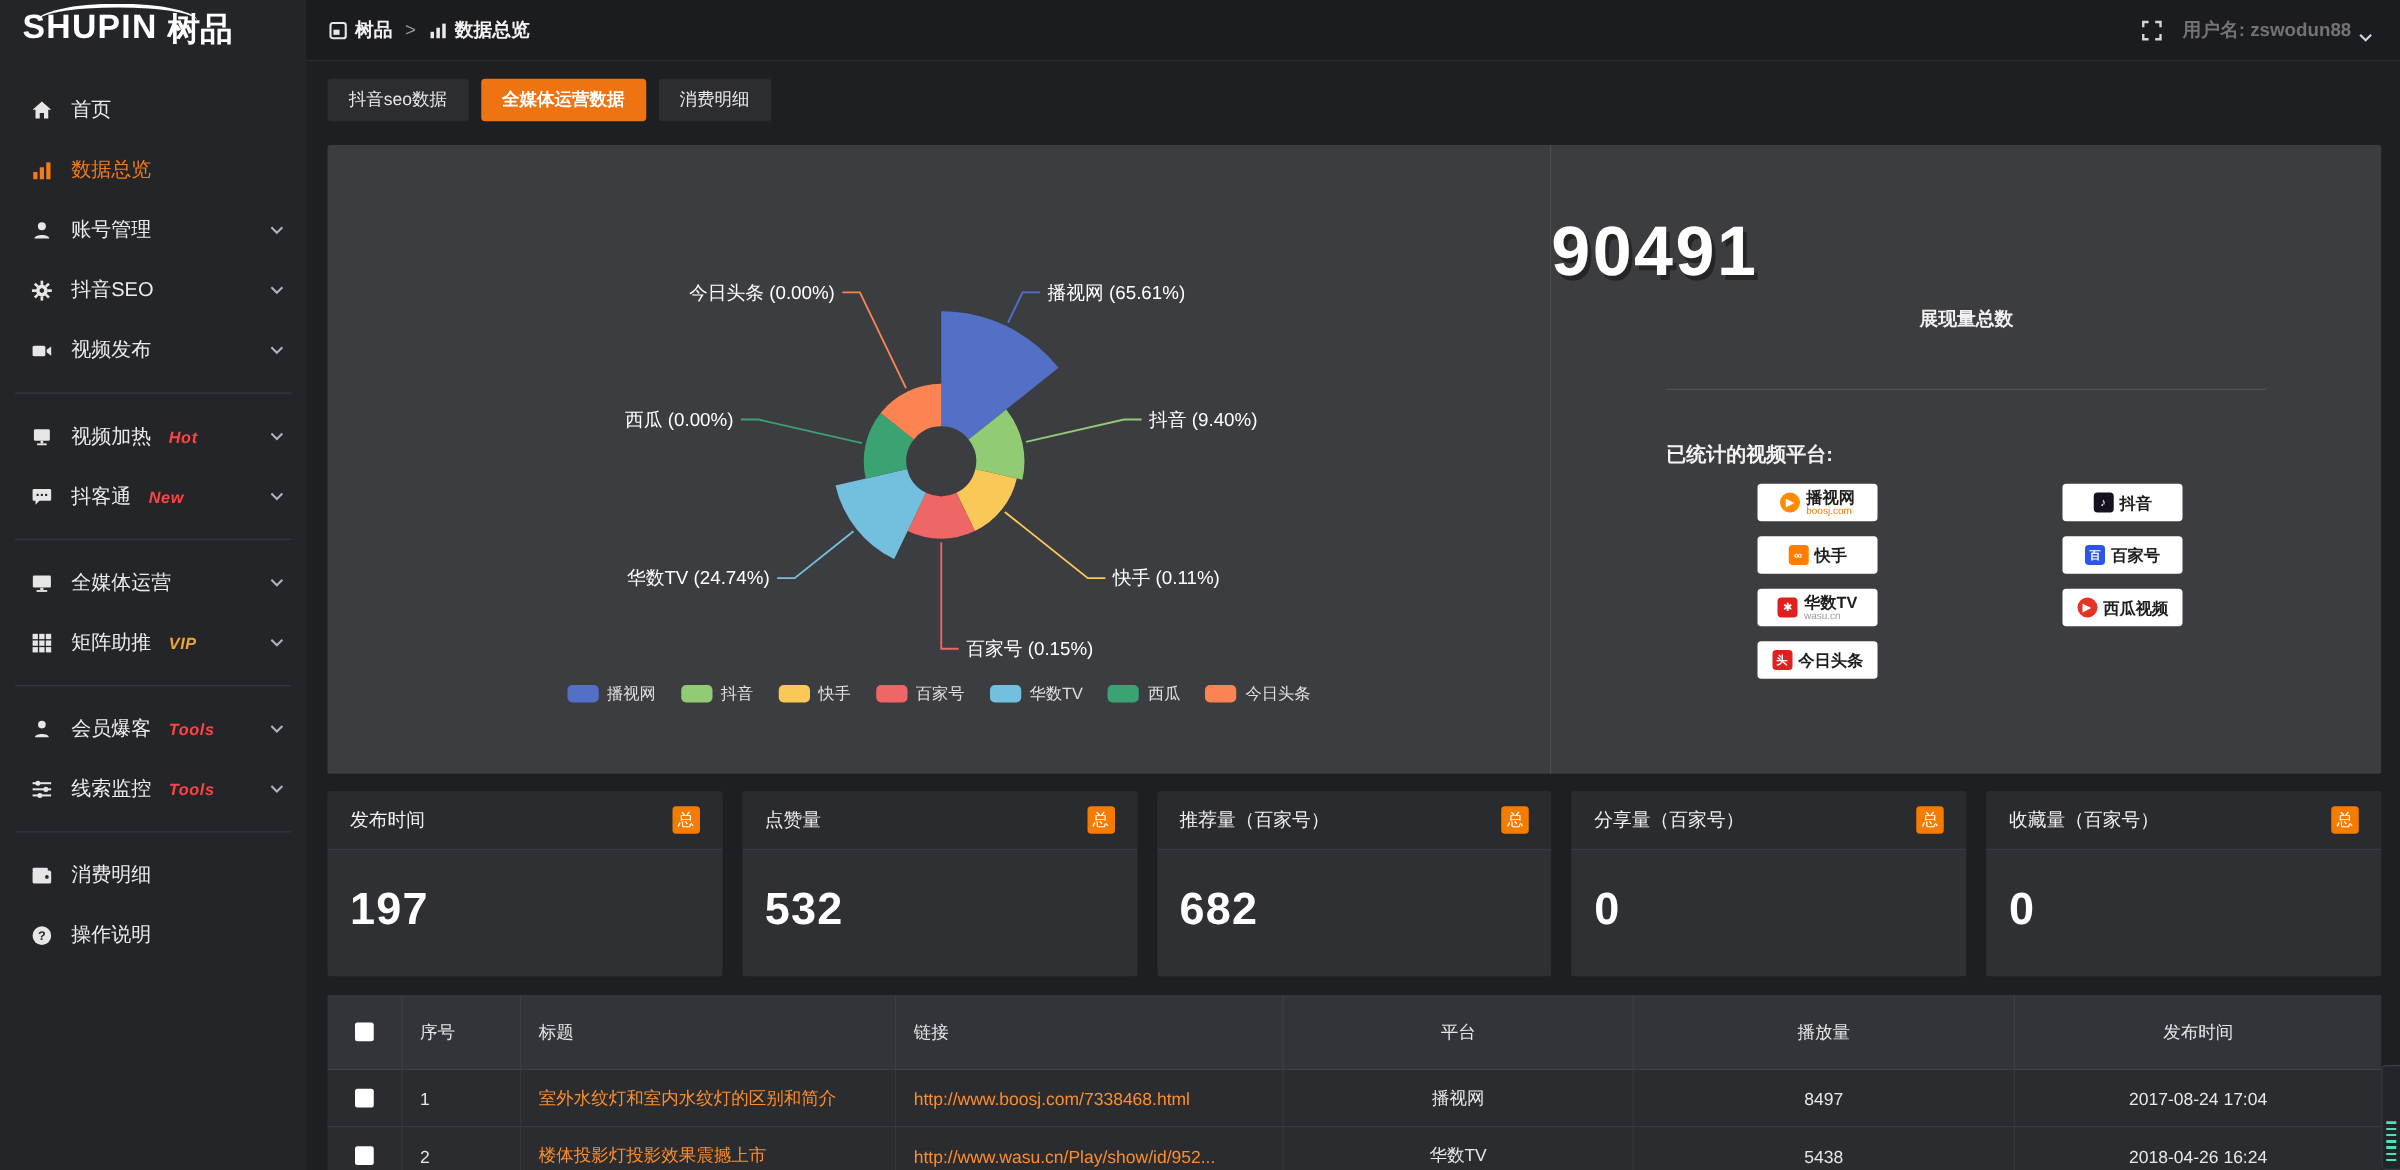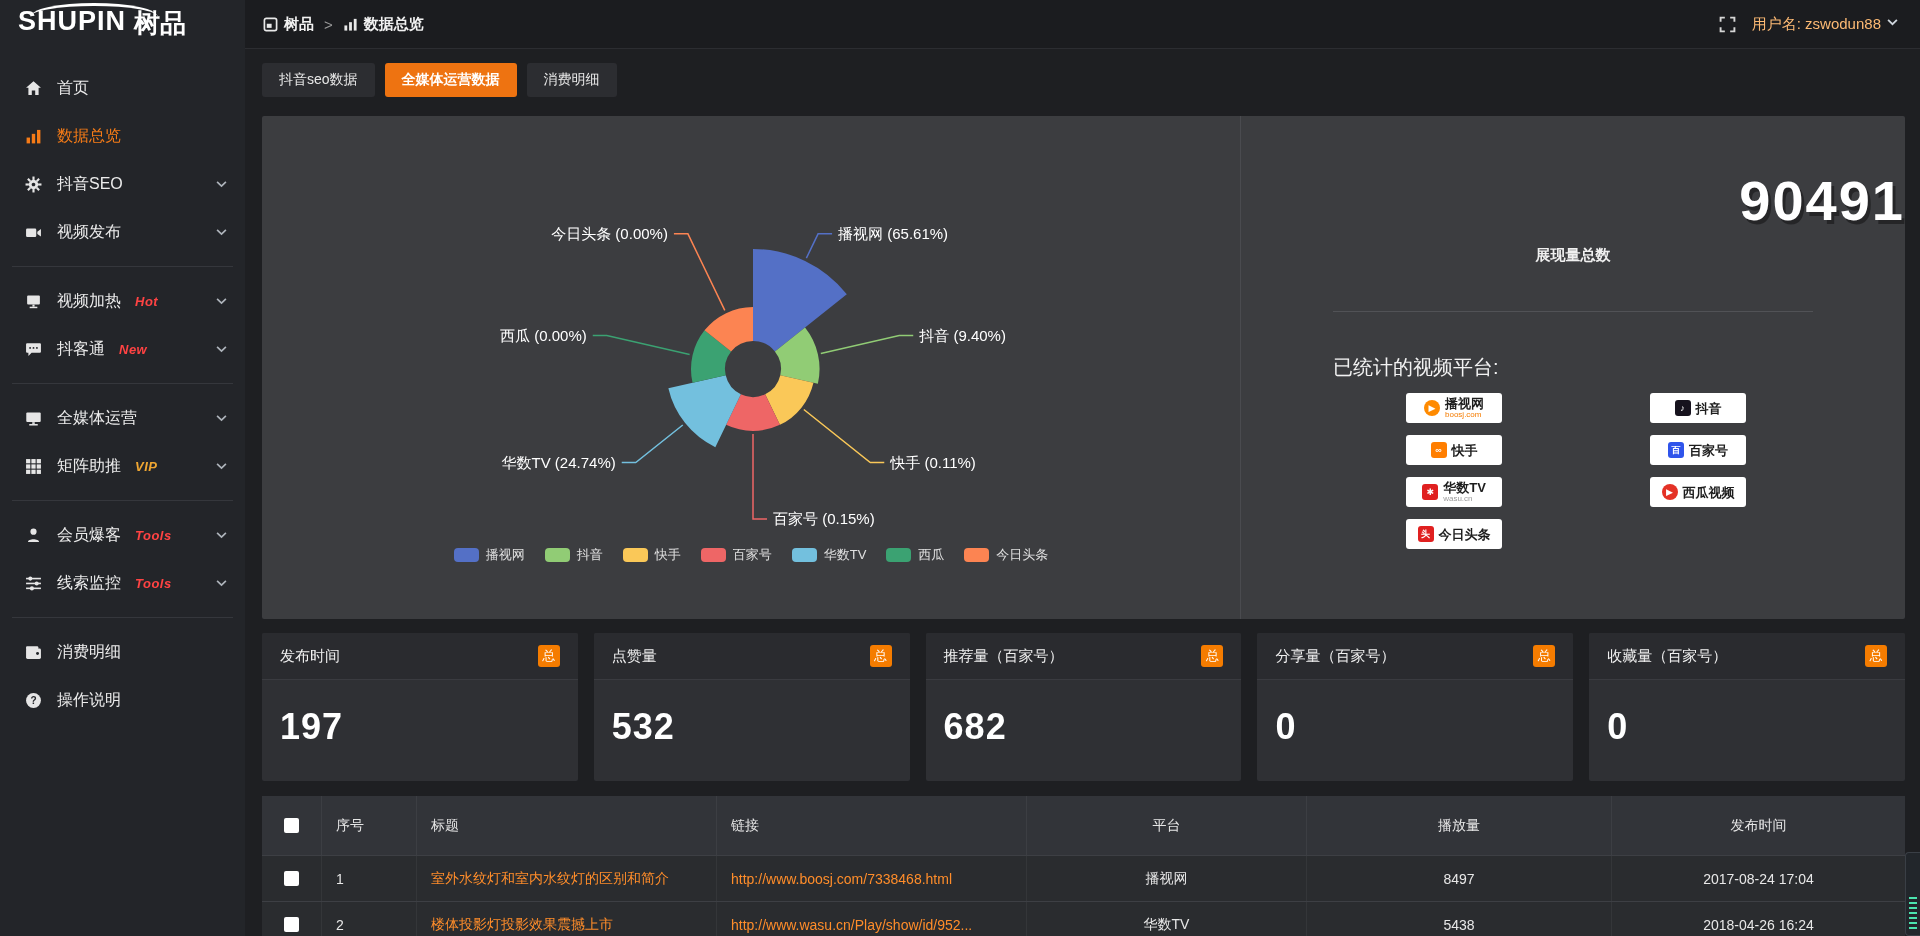--- a/index.html
+++ b/index.html
@@ -10,21 +10,21 @@
   .topbar{height:48px;display:flex;align-items:center;background:#1b1c1f}
   .logo-area{width:245px;height:48px;background:#232529;display:flex;align-items:flex-start;padding-left:18px;flex-shrink:0}
   .logo-arc{position:absolute;top:3px;left:30px;width:128px;height:14px;border-top:3px solid #fff;border-radius:50%/100% 100% 0 0}
   .logo-en{font-size:27px;font-weight:bold;letter-spacing:1px;color:#fff;margin-top:6px}
   .logo-cn{font-size:26px;font-weight:bold;color:#fff;margin-left:8px;margin-top:6px}
   .breadcrumb{display:flex;align-items:center;margin-left:18px;font-size:15px;font-weight:bold;color:#f2f2f2}
   .breadcrumb .bc-ico{display:inline-flex;margin-right:6px;color:#e8e8e8}
   .breadcrumb .sep{color:#9a9a9a;margin:0 10px;font-weight:normal}
   .topbar-right{margin-left:auto;display:flex;align-items:center;gap:16px;padding-right:22px;font-size:15px}
   .fs-btn{display:inline-flex;cursor:pointer;color:#d6d6d6}
-  .user-chip{display:flex;align-items:flex-start;gap:6px;font-weight:normal;color:#fdba74}
+  .user-chip{display:flex;align-items:flex-end;gap:6px;font-weight:bold;color:#737373}
   .user-chip .chev{display:inline-flex;color:#cfd6dd;margin-top:3px}
 
   
   .layout{display:flex;height:888px}
   .sidebar{width:245px;background:#232529;flex-shrink:0;padding-top:16px}
   .side-item{height:48px;display:flex;align-items:center;padding:0 18px 0 24px;font-size:16px;color:#ececec;cursor:pointer;position:relative}
   .side-item .s-ico{width:18px;display:inline-flex;justify-content:center;color:#e6e6e6}
   .side-item .s-label{margin-left:15px}
   .side-item.active,.side-item.active .s-ico{color:#f57b17}
   .side-badge{font-style:italic;font-weight:bold;font-size:13px;margin-left:14px;letter-spacing:.5px}
@@ -40,25 +40,25 @@
 
   
   .chart-panel{margin-top:19px;height:503px;background:#3c3d40;border-radius:2px;display:flex}
   .pie-wrap{width:978px;position:relative;flex-shrink:0}
   .pie-wrap svg{display:block}
   .legend{position:absolute;top:430px;left:0;width:100%;display:flex;justify-content:center;gap:20px}
   .legend-item{display:flex;align-items:center;gap:7px;font-size:13px;color:#e0e0e0;cursor:pointer}
   .legend-chip{width:25px;height:14px;border-radius:4px}
 
   .summary{flex:1;border-left:1px solid #4a4b4f;padding-top:56px}
-  .big-number{text-align:right;font-size:56px;font-weight:800;color:#fff;letter-spacing:2px;line-height:58px;
+  .big-number{text-align:left;font-size:56px;font-weight:800;color:#fff;letter-spacing:2px;line-height:58px;
     text-shadow:3px 4px 0 rgba(0,0,0,.38)}
   .big-caption{text-align:center;font-size:15px;font-weight:bold;margin-top:16px;color:#f0f0f0}
   .sum-hr{width:480px;margin:46px auto 0;border:none;border-top:1px solid #515256}
-  .platforms-title{margin:42px 0 0 92px;font-size:20px;font-weight:normal;color:#f2f2f2}
+  .platforms-title{margin:42px 0 0 92px;font-size:16px;font-weight:bold;color:#f2f2f2}
   .platform-cols{display:flex;margin-left:165px;margin-top:12px;gap:148px}
   .platform-col{display:flex;flex-direction:column;gap:12px}
   .pf-badge{width:96px;height:30px;background:#fff;border-radius:3px;display:flex;align-items:center;justify-content:center;gap:5px;padding:0 6px}
   .pf-ico{width:16px;height:16px;border-radius:3px;display:flex;align-items:center;justify-content:center;font-size:9px;color:#fff;flex-shrink:0;font-weight:bold}
   .pf-ico.round{border-radius:50%}
   .pf-txt{display:flex;flex-direction:column;line-height:1}
   .pf-name{font-size:13px;font-weight:bold;color:#1d1d1d;white-space:nowrap}
   .pf-sub{font-size:8px;margin-top:1px}
 
   
@@ -150,20 +150,34 @@
               <rect x="1.5" y="9" width="3.2" height="5.5"></rect>
               <rect x="6.4" y="5.5" width="3.2" height="9"></rect>
               <rect x="11.3" y="1.8" width="3.2" height="12.7"></rect>
             </svg>
           </span>
           <span class="s-label">数据总览</span>
         </div>
         <div class="side-item">
           <span class="s-ico">
             <svg width="17" height="17" viewBox="0 0 16 16" fill="currentColor">
+              <circle cx="8" cy="4.7" r="3"></circle>
+              <path d="M2.4 14 C2.4 10.4 13.6 10.4 13.6 14 Z"></path>
+            </svg>
+          </span>
+          <span class="s-label">账号管理</span>
+          <span class="side-chev">
+            <svg width="11" height="8" viewBox="0 0 10 7" fill="none" stroke="currentColor" stroke-width="1.5">
+              <path d="M1 1.5 L5 5.5 L9 1.5"></path>
+            </svg>
+          </span>
+        </div>
+        <div class="side-item">
+          <span class="s-ico">
+            <svg width="17" height="17" viewBox="0 0 16 16" fill="currentColor">
               <rect x="7" y="0.5" width="2" height="3.2"></rect>
               <rect x="7" y="12.3" width="2" height="3.2"></rect>
               <rect x="0.5" y="7" width="3.2" height="2"></rect>
               <rect x="12.3" y="7" width="3.2" height="2"></rect>
               <g transform="rotate(45 8 8)">
                 <rect x="7" y="0.5" width="2" height="3.2"></rect>
                 <rect x="7" y="12.3" width="2" height="3.2"></rect>
                 <rect x="0.5" y="7" width="3.2" height="2"></rect>
                 <rect x="12.3" y="7" width="3.2" height="2"></rect>
               </g>

